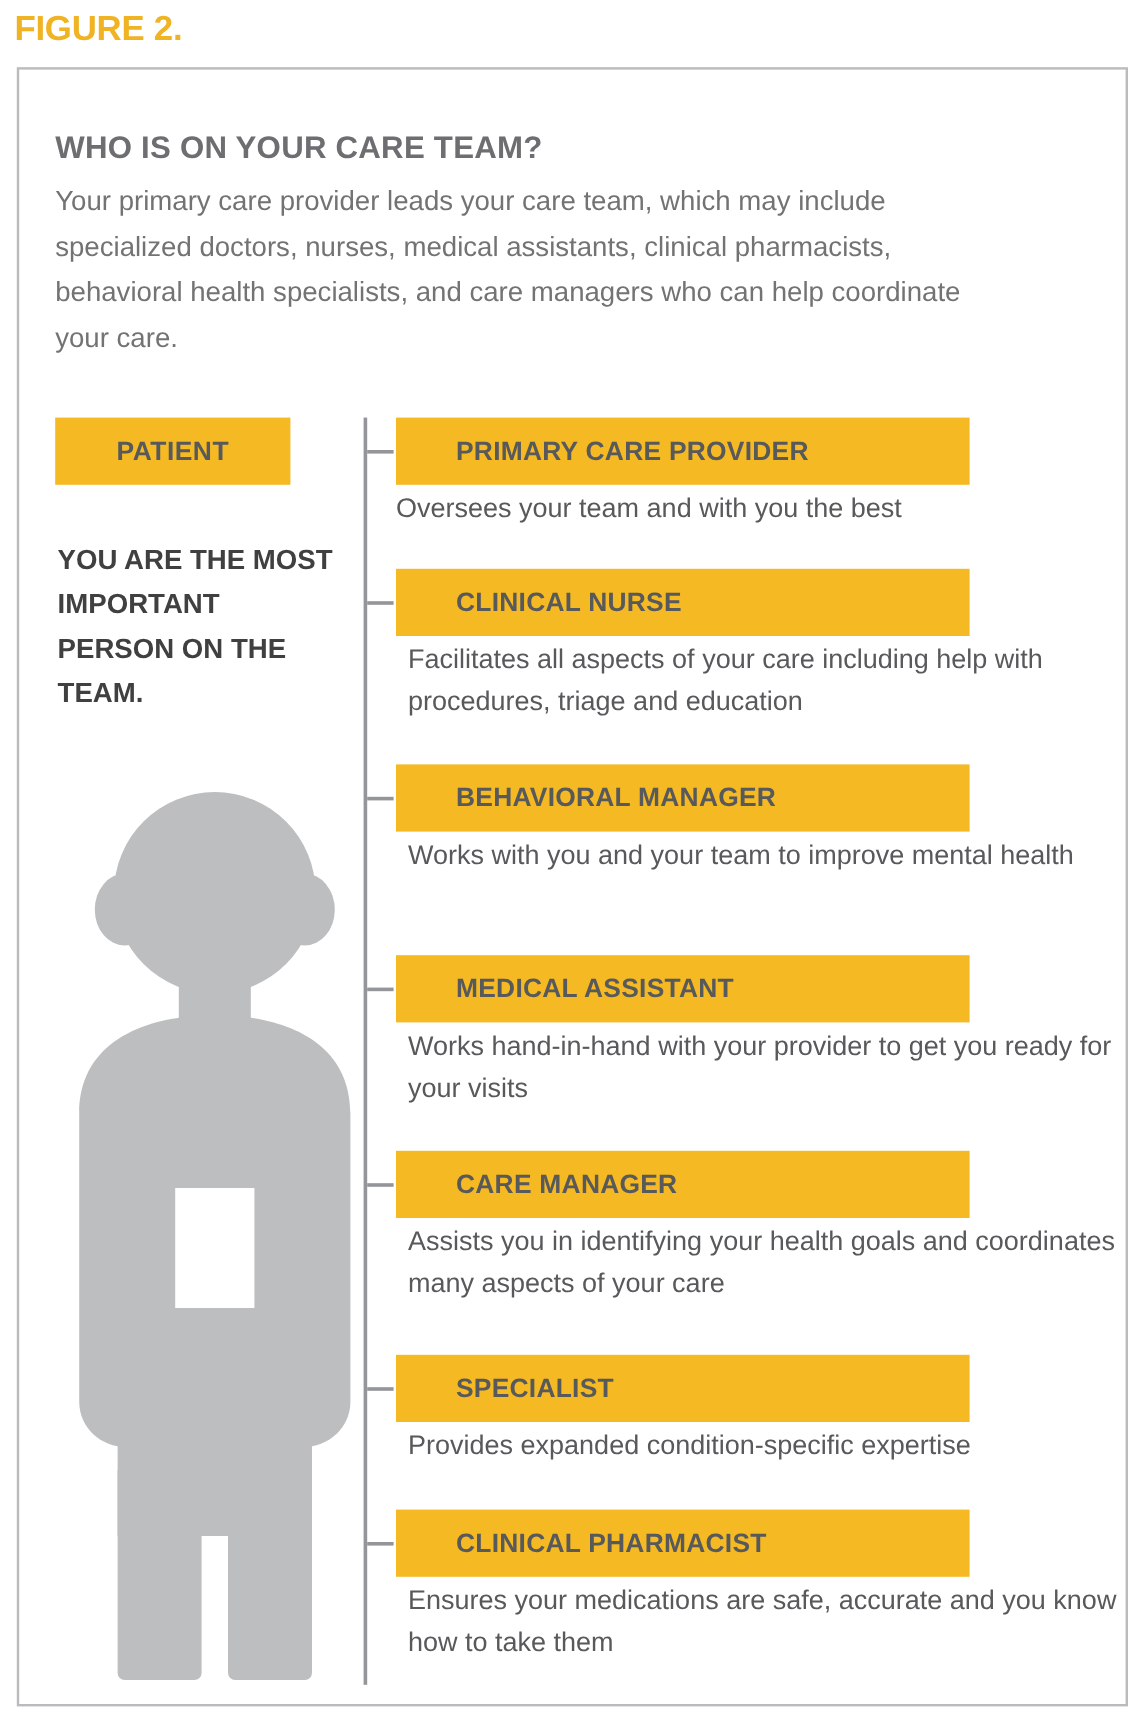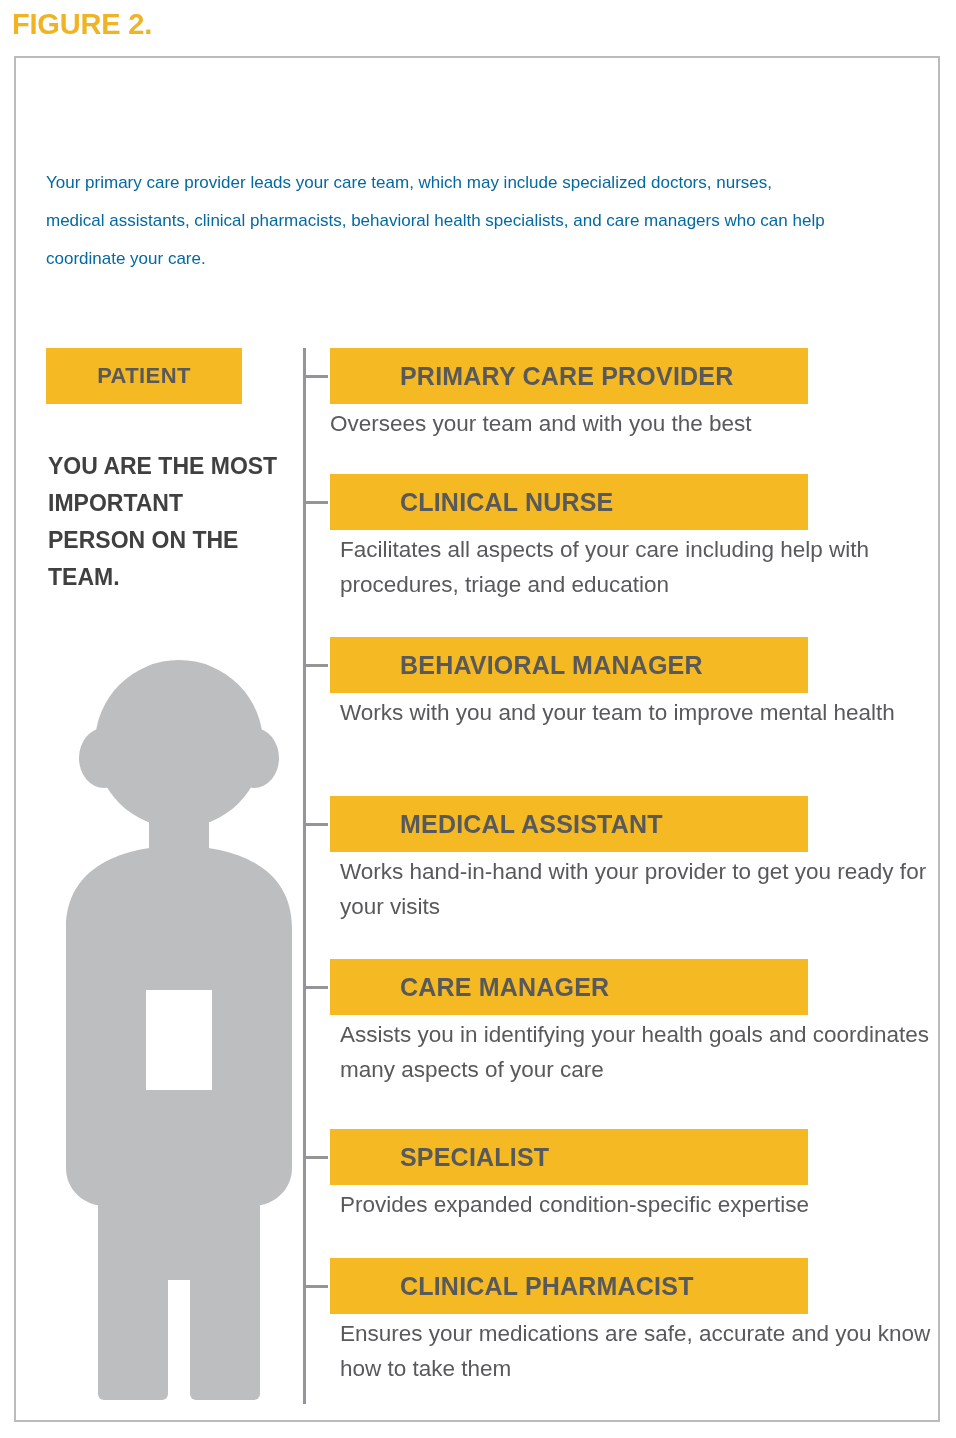--- a/index.html
+++ b/index.html
@@ -65,25 +65,25 @@
     left: 46px;
     top: 108px;
     font-size: 26px;
     font-weight: bold;
     color: #6d6e71;
     letter-spacing: 0.2px;
   }
   .intro-body {
     position: absolute;
     left: 46px;
-    top: 164px;
+    top: 148px;
     width: 780px;
-    font-size: 17px;
+    font-size: 23px;
     line-height: 38px;
-    color: #0369a1;
+    color: #737373;
   }
 
   
   .patient-chip {
     position: absolute;
     left: 46px;
     top: 348px;
     width: 196px;
     height: 56px;
     background: #f4b923;
@@ -145,24 +145,24 @@
     position: absolute;
     left: 24px;
     top: 0;
     width: 478px;
     height: 56px;
     background: #f4b923;
     display: flex;
     align-items: center;
   }
   .role-chip span {
-    font-size: 25px;
+    font-size: 22px;
     font-weight: bold;
     color: #58595b;
-    margin-left: 70px;
+    margin-left: 50px;
     letter-spacing: 0.2px;
     white-space: nowrap;
   }
   .role-desc {
     position: absolute;
     top: 58px;
     width: 600px;
     font-size: 22.5px;
     line-height: 35px;
     color: #58595b;
@@ -174,20 +174,21 @@
 <body>
 
 <div id="figure-root">
 
   <div class="title-bar">
     <span class="title-figure">FIGURE 2.</span>
   </div>
 
   <div class="frame"></div>
 
+  <div class="intro-heading">WHO IS ON YOUR CARE TEAM?</div>
   <div class="intro-body">Your primary care provider leads your care team, which may include specialized doctors, nurses, medical assistants, clinical pharmacists, behavioral health specialists, and care managers who can help coordinate your care.</div>
 
   <div class="patient-chip">
     <span>PATIENT</span>
   </div>
   <div class="patient-note">YOU ARE THE MOST IMPORTANT PERSON ON THE TEAM.</div>
 
   <div class="person">
     <svg width="260" height="740" viewBox="0 0 260 740" xmlns="http://www.w3.org/2000/svg" aria-hidden="true">
       <g fill="#bcbec0">

